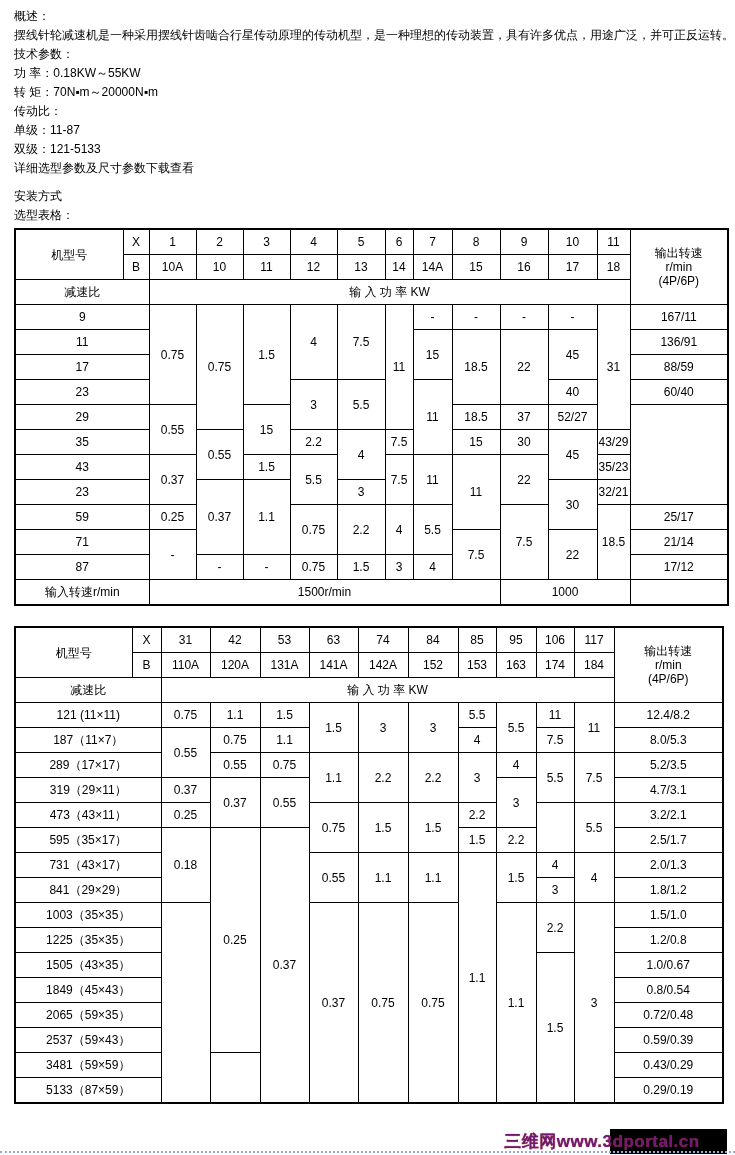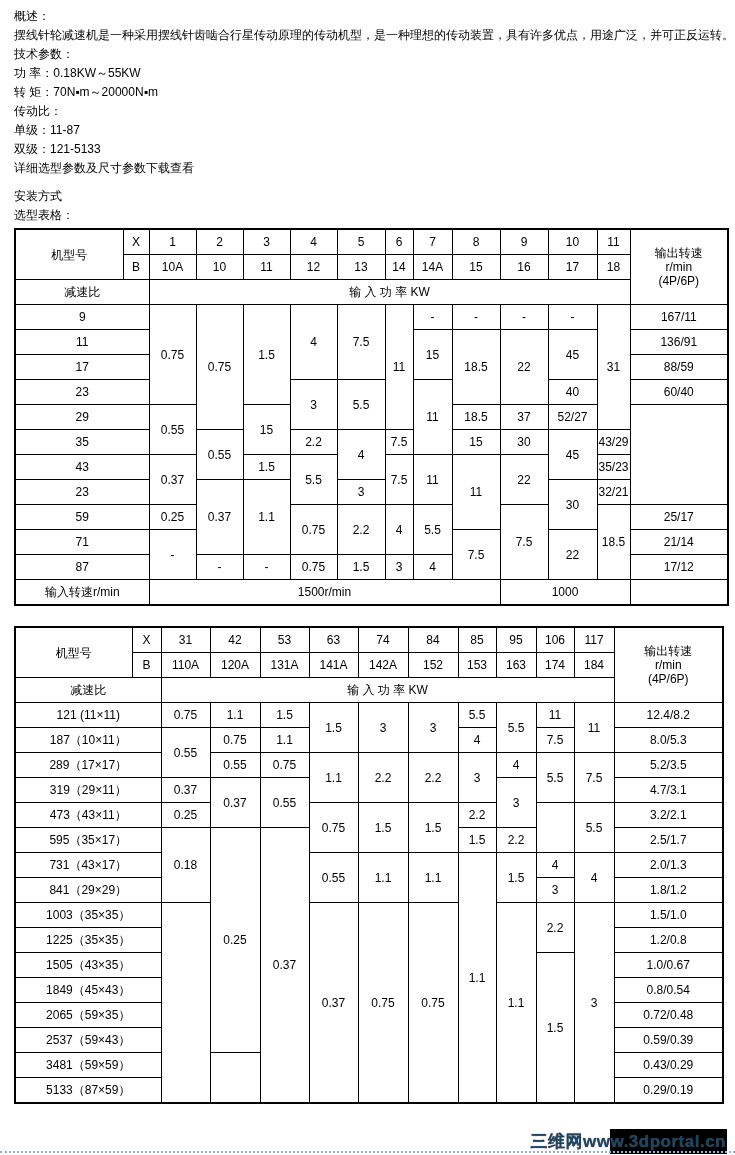--- a/index.html
+++ b/index.html
@@ -21,22 +21,22 @@
   .sel-table td{
     border:1px solid #000;text-align:center;vertical-align:middle;
     font-size:12px;padding:0 1px;height:24px;line-height:14px;
     overflow:hidden;
   }
   .sel-table tr{height:24px;}
   .multi{white-space:pre-line;line-height:17px;}
   .wm-backdrop{position:absolute;left:610px;top:1129px;width:117px;height:25px;background:#000000;}
   .wm-text{
     position:absolute;left:478px;top:1131px;width:248px;height:22px;
-    color:#0c4a6e;font-size:17px;font-weight:bold;letter-spacing:0.5px;
-    text-align:right;white-space:nowrap;line-height:22px;
+    color:#701a75;font-size:17px;font-weight:bold;letter-spacing:0.5px;
+    text-align:center;white-space:nowrap;line-height:22px;
     text-shadow:0 0 1px #a32;
   }
   .bottom-dotted{position:absolute;left:0;top:1151px;width:735px;height:0;border-top:2px dotted #93a9e4;}
 </style>
 </head>
 <body>
 
 <div class="page">
   <div class="toptext">
     <div class="line">概述：</div>
@@ -275,21 +275,21 @@
           <td rowspan="2">1.5</td>
           <td rowspan="2">3</td>
           <td rowspan="2">3</td>
           <td>5.5</td>
           <td rowspan="2">5.5</td>
           <td>11</td>
           <td rowspan="2">11</td>
           <td>12.4/8.2</td>
         </tr>
         <tr>
-          <td colspan="2">187（10×11）</td>
+          <td colspan="2">187（11×7）</td>
           <td rowspan="2">0.55</td>
           <td>0.75</td>
           <td>1.1</td>
           <td>4</td>
           <td>7.5</td>
           <td>8.0/5.3</td>
         </tr>
         <tr>
           <td colspan="2">289（17×17）</td>
           <td>0.55</td>

